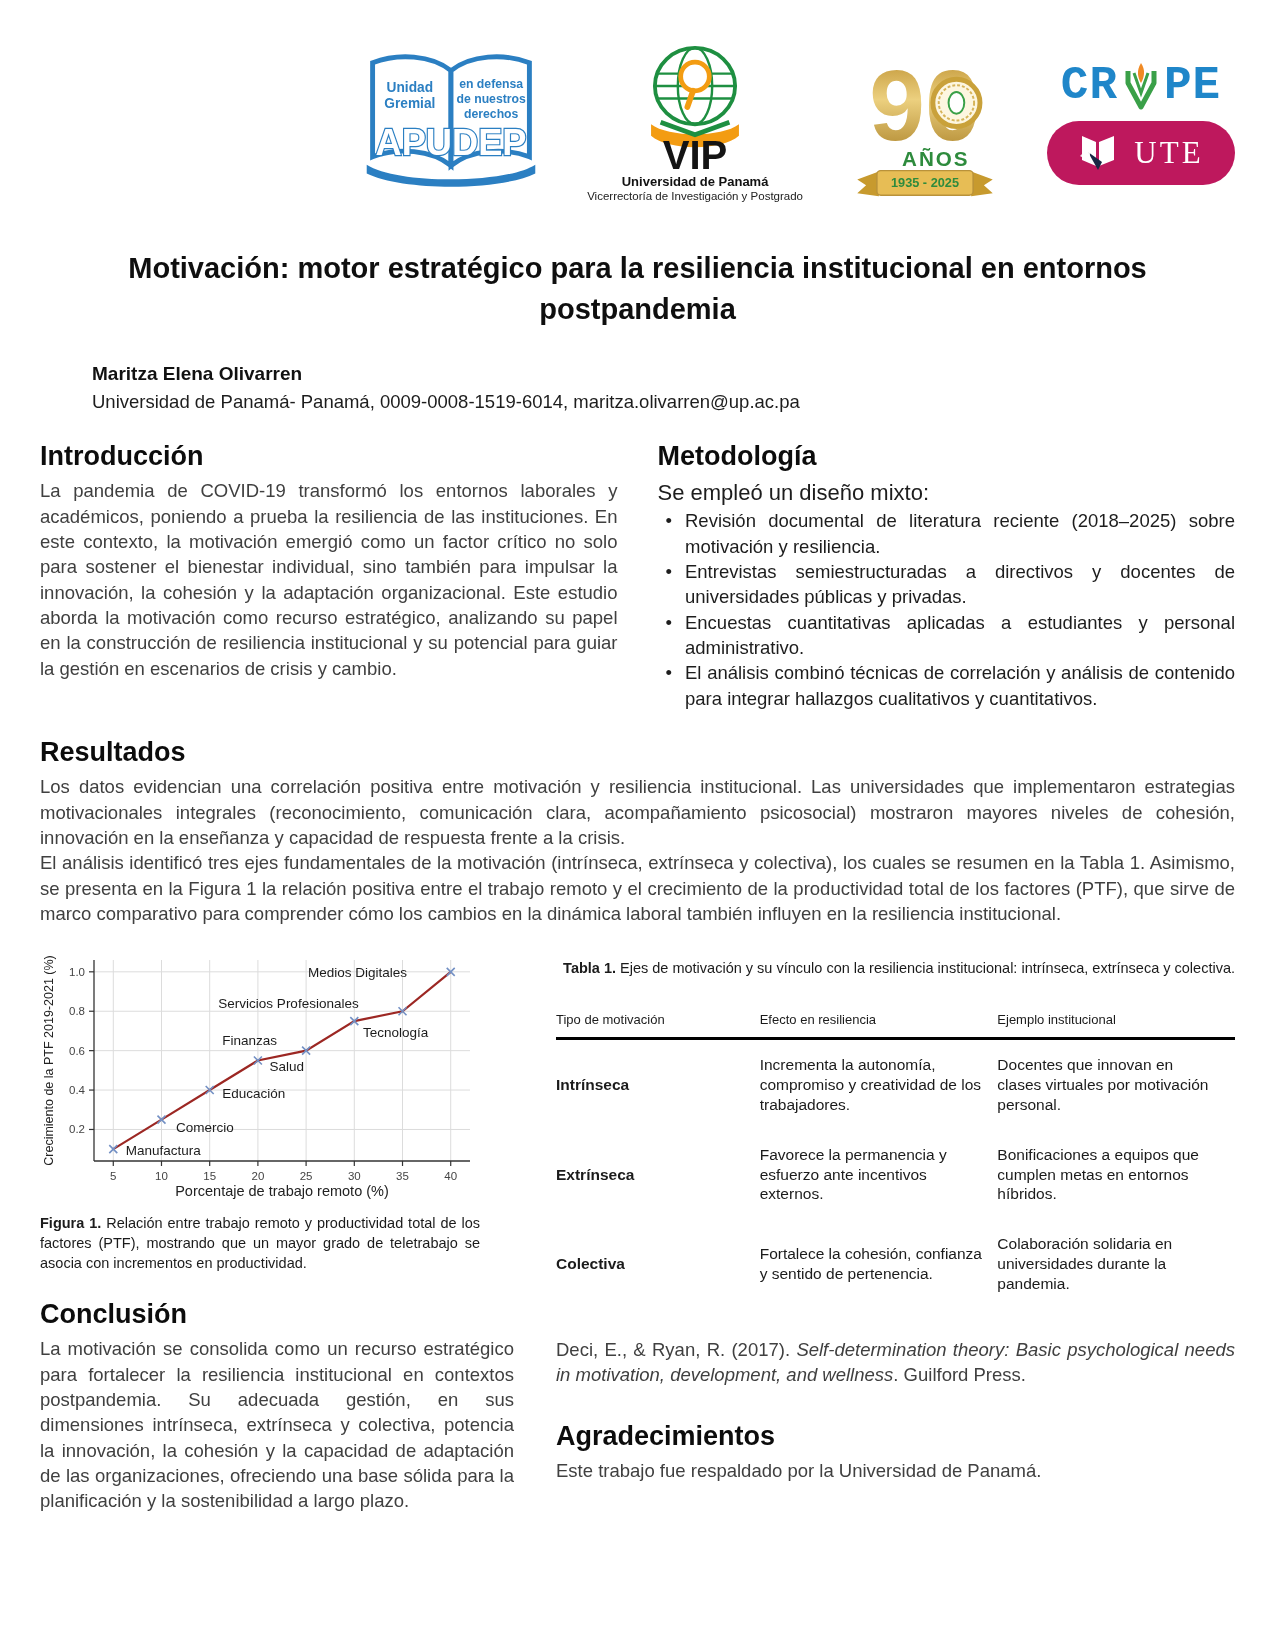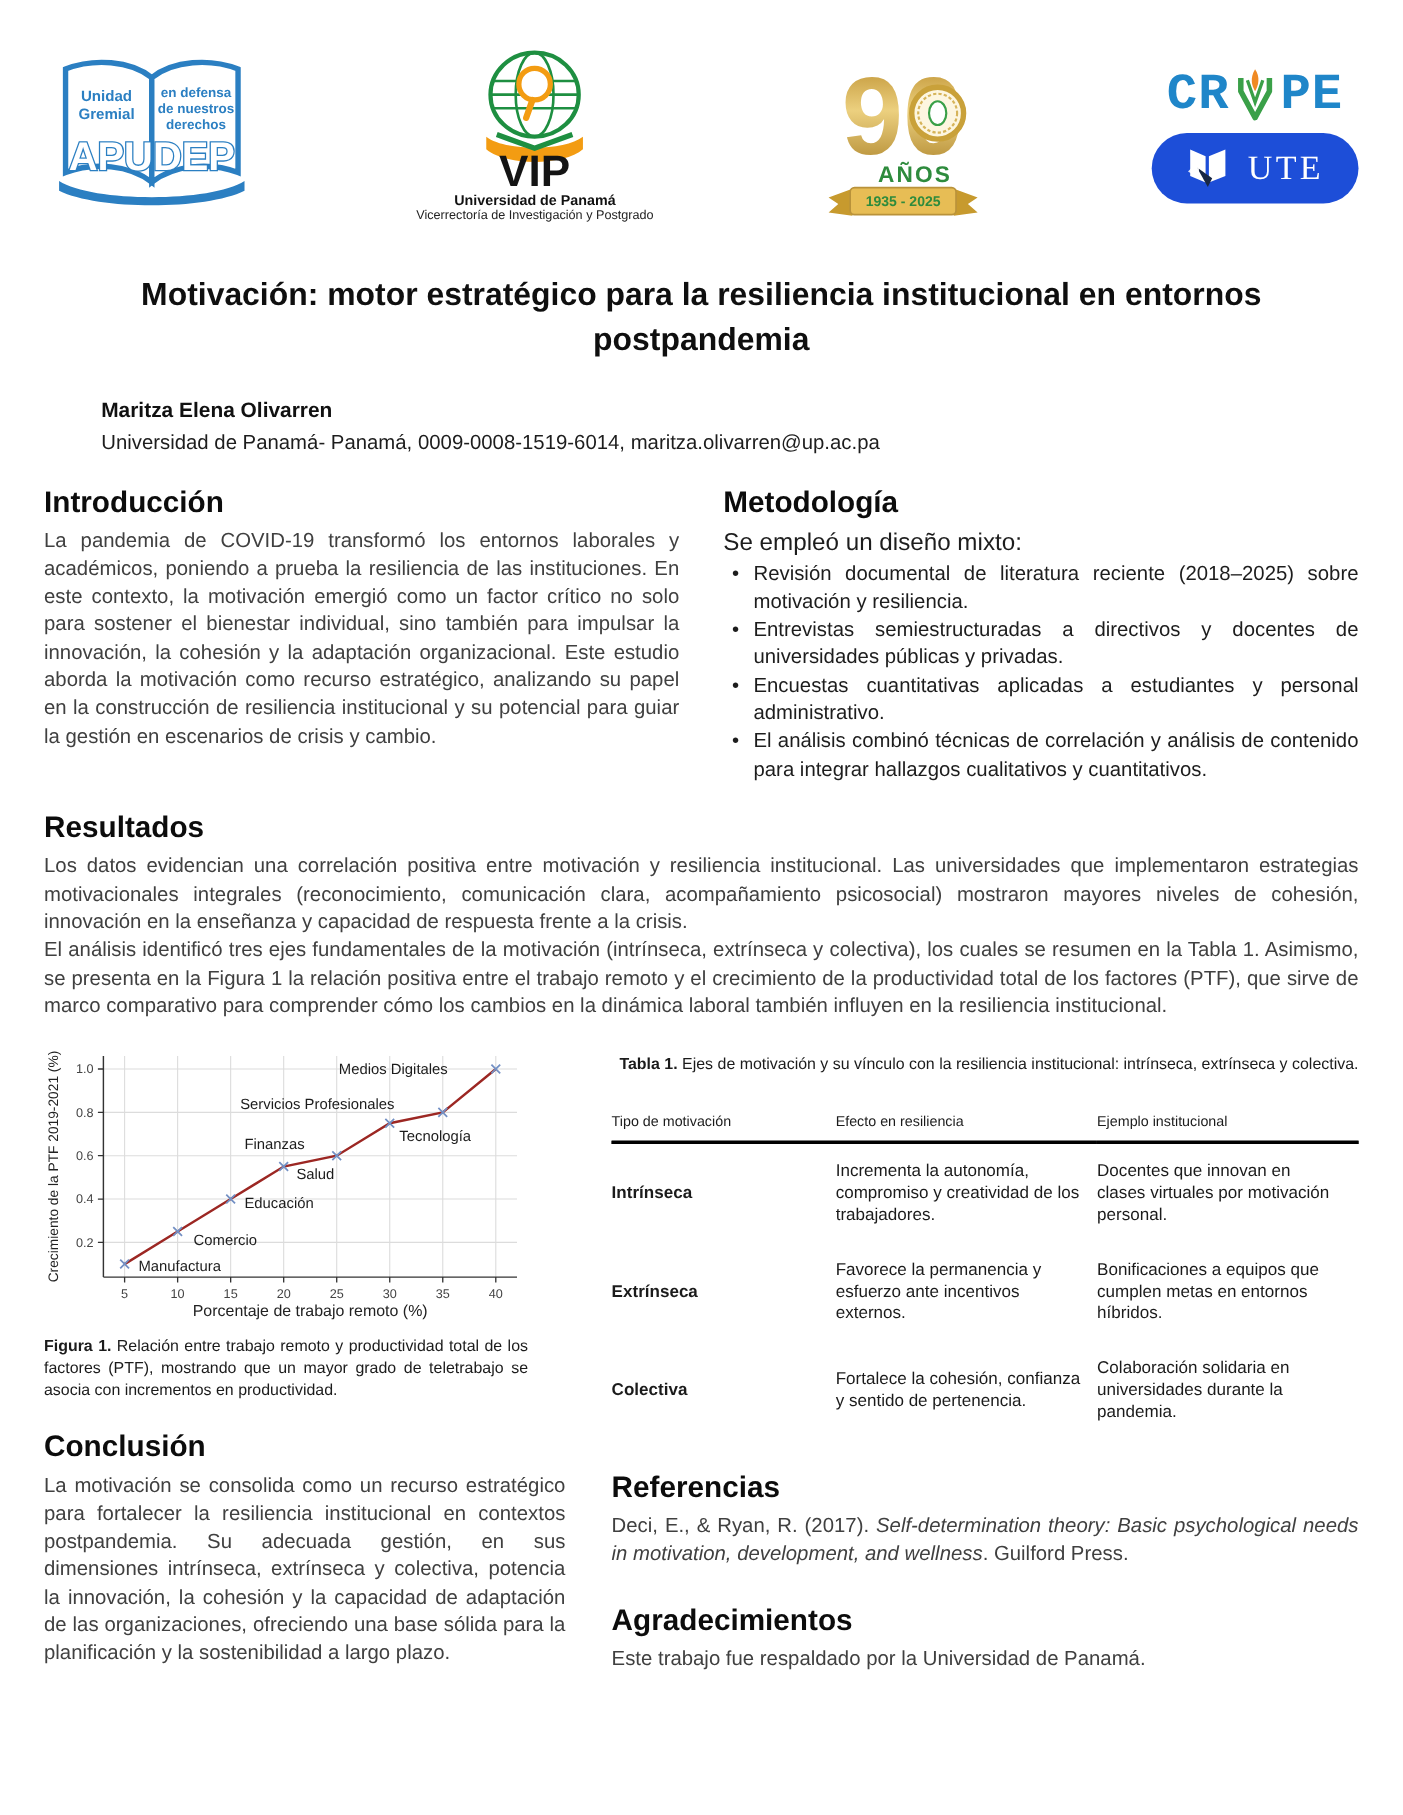--- a/index.html
+++ b/index.html
@@ -3,27 +3,27 @@
 <meta charset="utf-8">
 <style>
   html,body{margin:0;padding:0;background:#ffffff;}
   .page{
     width:1275px;height:1650px;box-sizing:border-box;
     padding:28px 40px 20px 40px;background:#fff;
     font-family:"Liberation Sans","DejaVu Sans",sans-serif;color:#1d1d1d;
     overflow:hidden;position:relative;
   }
   
-  .logo-row{display:flex;align-items:center;justify-content:space-between;gap:16px;height:190px;}
+  .logo-row{display:flex;align-items:center;justify-content:flex-end;gap:38px;height:190px;}
   .logo-col{display:flex;flex-direction:column;align-items:center;justify-content:center;}
   .vip-org{font-size:13px;font-weight:bold;color:#111;margin-top:2px;}
   .vip-sub{font-size:11.5px;color:#222;margin-top:1px;}
   .crupe-word{font-family:Liberation Mono, monospace;font-weight:bold;
     font-size:46px;color:#1f86c9;letter-spacing:1px;display:flex;align-items:center;line-height:1;}
-  .ute-pill{margin-top:10px;width:188px;height:64px;border-radius:32px;background:#1d4ed8;
+  .ute-pill{margin-top:10px;width:188px;height:64px;border-radius:32px;background:#be185d;
     display:flex;align-items:center;justify-content:center;gap:10px;}
   .ute-word{font-family:"Liberation Serif","DejaVu Serif",serif;font-size:31px;color:#fff;letter-spacing:3px;}
   
   .poster-title{margin:30px 70px 0;text-align:center;font-size:29px;line-height:1.4;
     font-weight:bold;color:#0f0f0f;}
   .author-block{margin:34px 0 0 52px;}
   .author-name{font-size:19px;font-weight:bold;color:#111;}
   .author-affil{font-size:18.5px;color:#1d1d1d;margin-top:6px;}
   
   .twocol{display:grid;grid-template-columns:1fr 1fr;column-gap:40px;margin-top:28px;}
@@ -281,21 +281,20 @@
           </tr>
           <tr>
             <td class="tipo">Colectiva</td>
             <td>Fortalece la cohesión, confianza y sentido de pertenencia.</td>
             <td>Colaboración solidaria en universidades durante la pandemia.</td>
           </tr>
         </tbody>
       </table>
 
       <section class="refs-wrap">
-        <h2 class="sec">Referencias</h2>
         <p class="body"><span>Deci, E., &amp; Ryan, R. (2017). </span><span class="ital">Self-determination theory: Basic psychological needs in motivation, development, and wellness</span><span>. Guilford Press.</span></p>
       </section>
 
       <section class="ack-wrap">
         <h2 class="sec">Agradecimientos</h2>
         <p class="body">Este trabajo fue respaldado por la Universidad de Panamá.</p>
       </section>
     </div>
   </div>
 

